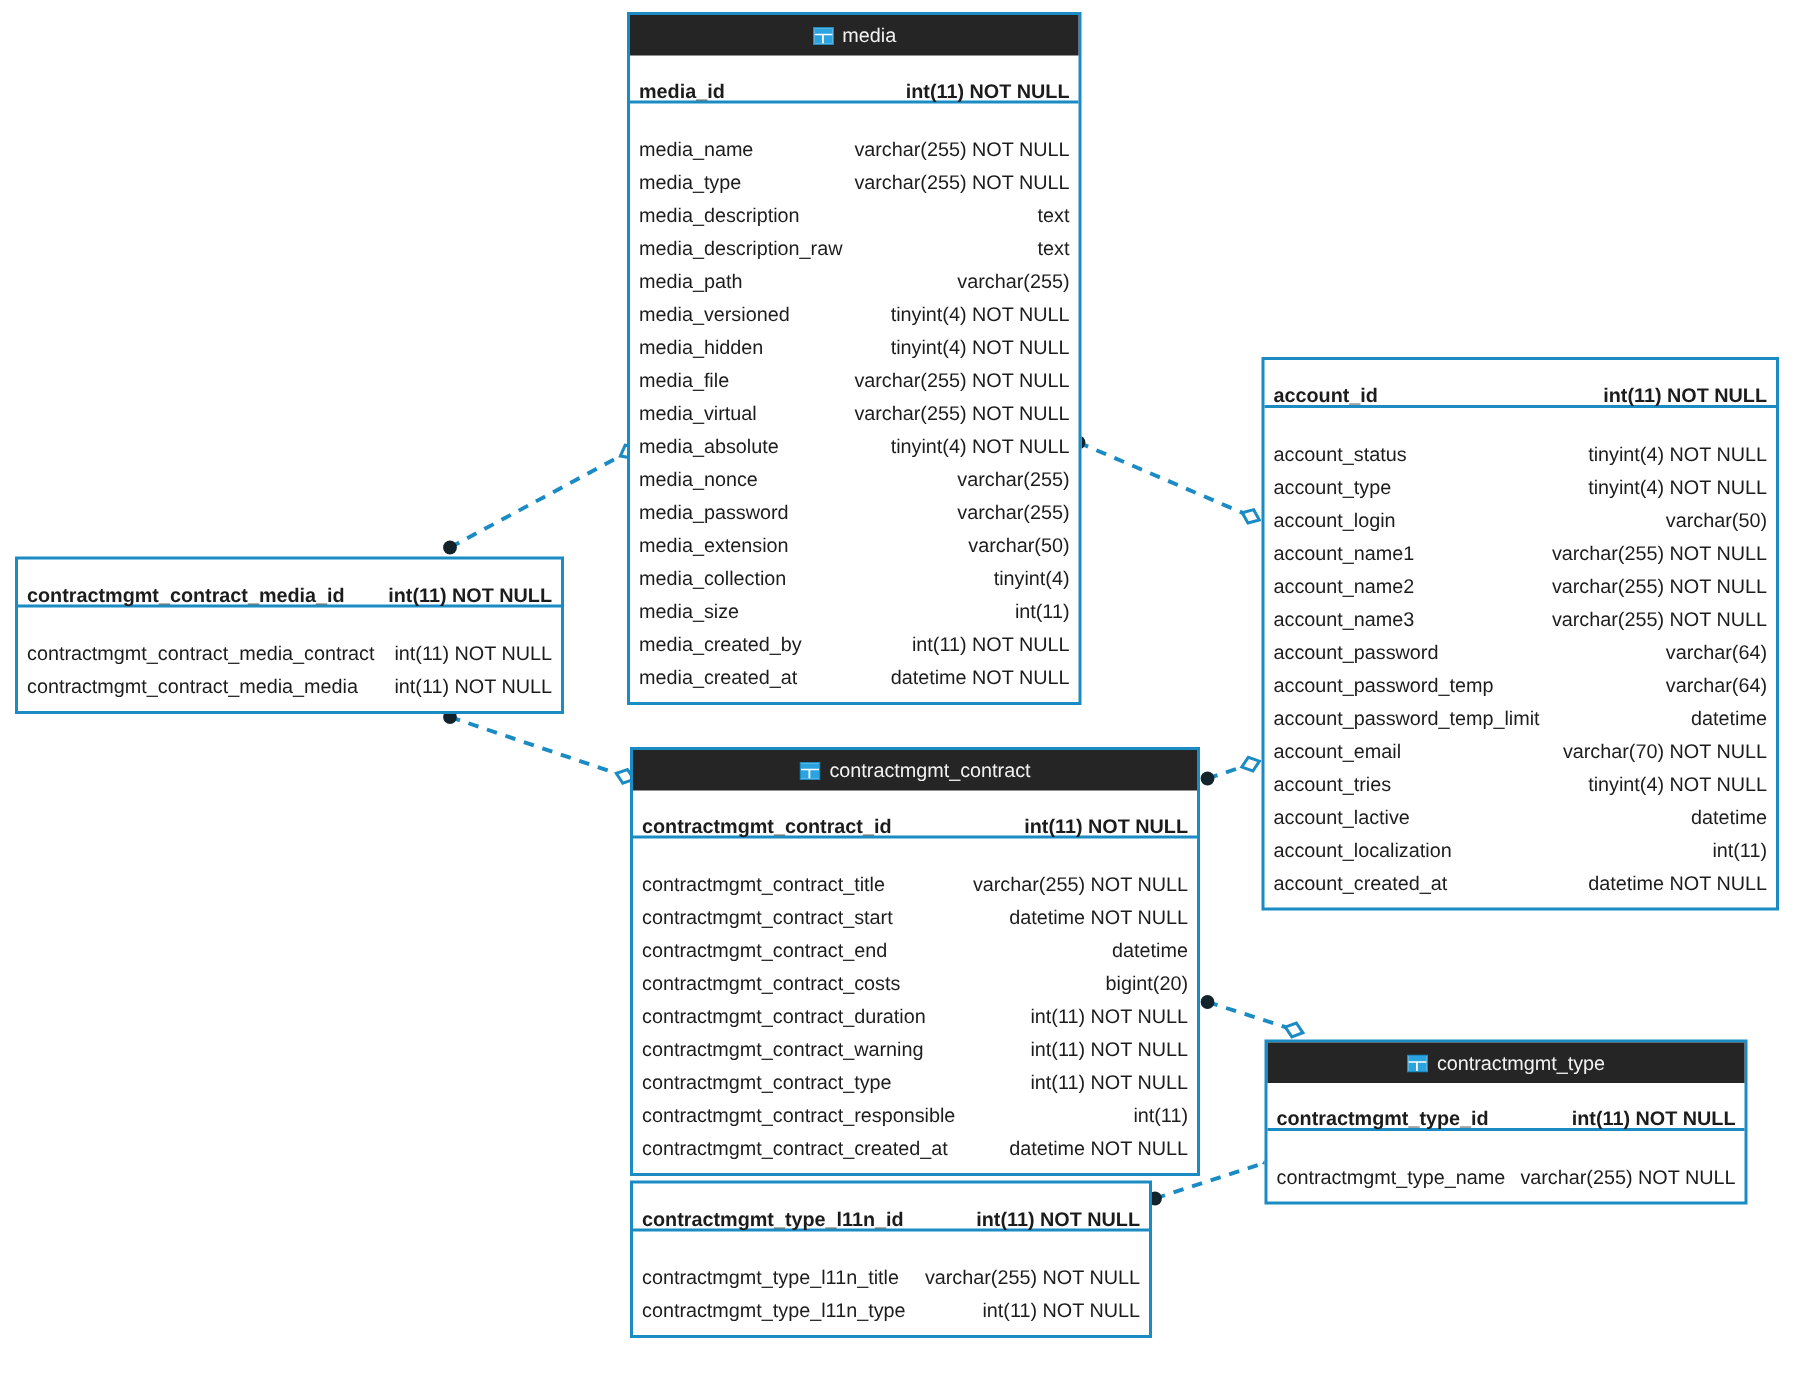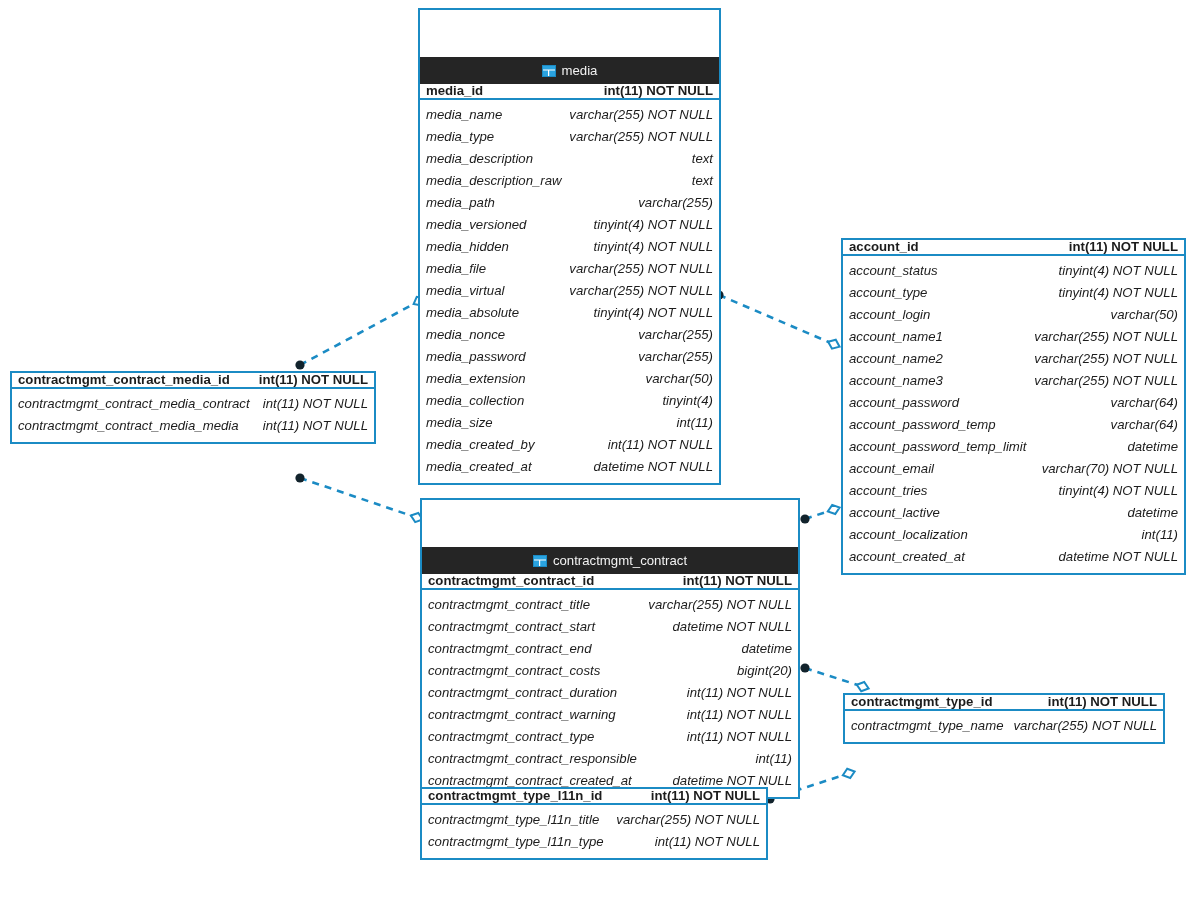--- a/index.html
+++ b/index.html
@@ -34,44 +34,42 @@
     background: #252525;
     color: #f2f2f2;
     height: 27px;
     display: flex;
     align-items: center;
     justify-content: center;
     gap: 6px;
     font-size: 13.2px;
     padding: 0 8px;
     white-space: nowrap;
-    margin-top: 47px;
   }
   .tbl-icon {
     display: inline-block;
     width: 14px; height: 12px;
     position: relative;
     flex: 0 0 auto;
   }
   .tbl-icon svg { display: block; }
   .entity-pk {
     display: flex;
-    align-items: flex-start;
+    align-items: flex-end;
     justify-content: space-between;
-    height: 16px;
+    height: 32px;
     padding: 0 6px;
     border-bottom: 2px solid #1b8bc4;
     font-weight: bold;
     color: #1c1c1c;
     white-space: nowrap;
     gap: 2px;
   }
   .entity-fields {
-    padding: 4px 0 5px 0;
-    font-style: italic;
+    padding: 20px 0 5px 0;
   }
   .field-row {
     display: flex;
     align-items: center;
     justify-content: space-between;
     height: 22px;
     padding: 0 6px;
     color: #1c1c1c;
     white-space: nowrap;
     gap: 10px;
@@ -332,20 +330,31 @@
             <span class="fname">contractmgmt_contract_responsible</span>
             <span class="ftype">int(11)</span>
           </div>
           <div class="field-row">
             <span class="fname">contractmgmt_contract_created_at</span>
             <span class="ftype">datetime NOT NULL</span>
           </div>
         </div>
       </div>
       <div class="entity" style="left: 843px; top: 693px; width: 322px;">
+        <div class="entity-header">
+          <span class="tbl-icon">
+            <svg width="14" height="12" viewBox="0 0 14 12" xmlns="http://www.w3.org/2000/svg">
+              <rect x="0.5" y="0.5" width="13" height="11" fill="#ffffff" stroke="#1b8bc4" stroke-width="1"></rect>
+              <rect x="1" y="1" width="12" height="3.5" fill="#2aa3e0"></rect>
+              <rect x="1" y="5.5" width="5" height="5.5" fill="#2aa3e0"></rect>
+              <rect x="7.2" y="5.5" width="5.8" height="5.5" fill="#2aa3e0"></rect>
+            </svg>
+          </span>
+          <span>contractmgmt_type</span>
+        </div>
         <div class="entity-pk">
           <span class="fname">contractmgmt_type_id</span>
           <span class="ftype">int(11) NOT NULL</span>
         </div>
         <div class="entity-fields">
           <div class="field-row">
             <span class="fname">contractmgmt_type_name</span>
             <span class="ftype">varchar(255) NOT NULL</span>
           </div>
         </div>

